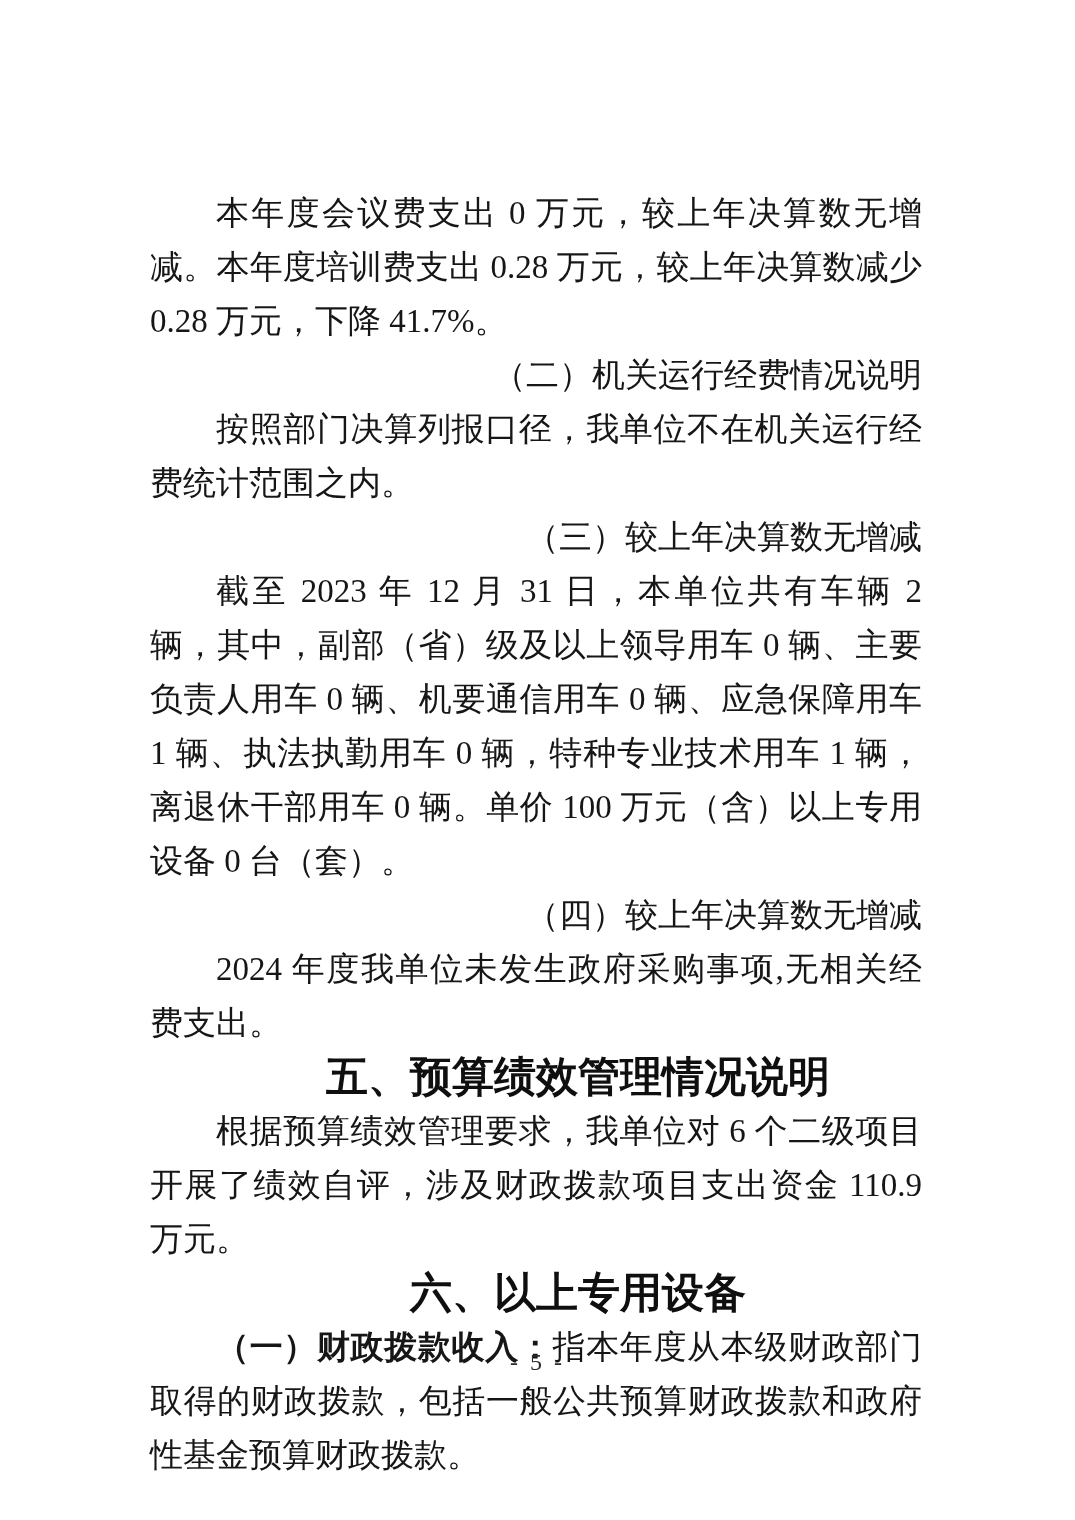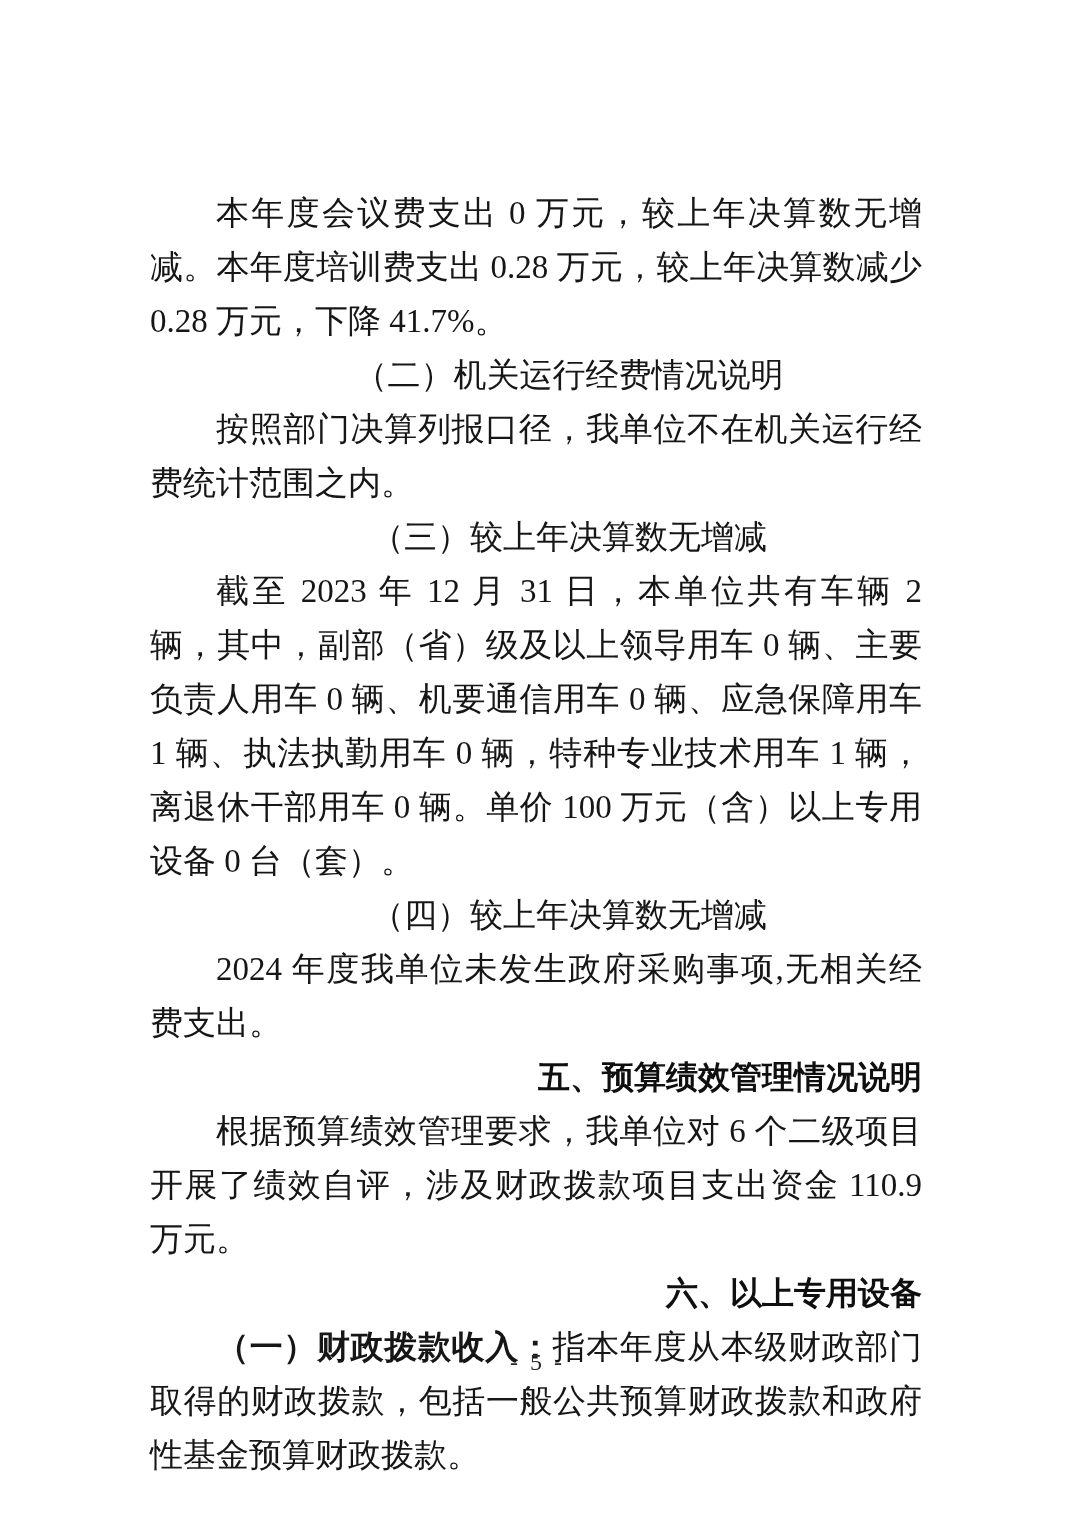--- a/index.html
+++ b/index.html
@@ -33,27 +33,27 @@
     word-break: break-all;
     color: #161616;
   }
   p.body {
     font-family: "Liberation Serif", "DejaVu Serif", serif;
     font-weight: 400;
   }
   p.subheading {
     font-family: "Liberation Serif", "DejaVu Serif", serif;
     font-weight: 400;
-    text-align: center;
+    text-align: right;
   }
   p.heading {
     font-family: "Liberation Sans", "DejaVu Sans", sans-serif;
     font-weight: 700;
-    font-size: 32px;
-    text-align: right;
+    font-size: 42px;
+    text-align: center;
     color: #0f0f0f;
   }
   .lead {
     font-weight: 700;
   }
   .page-footer {
     position: absolute;
     left: 0;
     right: 0;
     top: 1348px;

